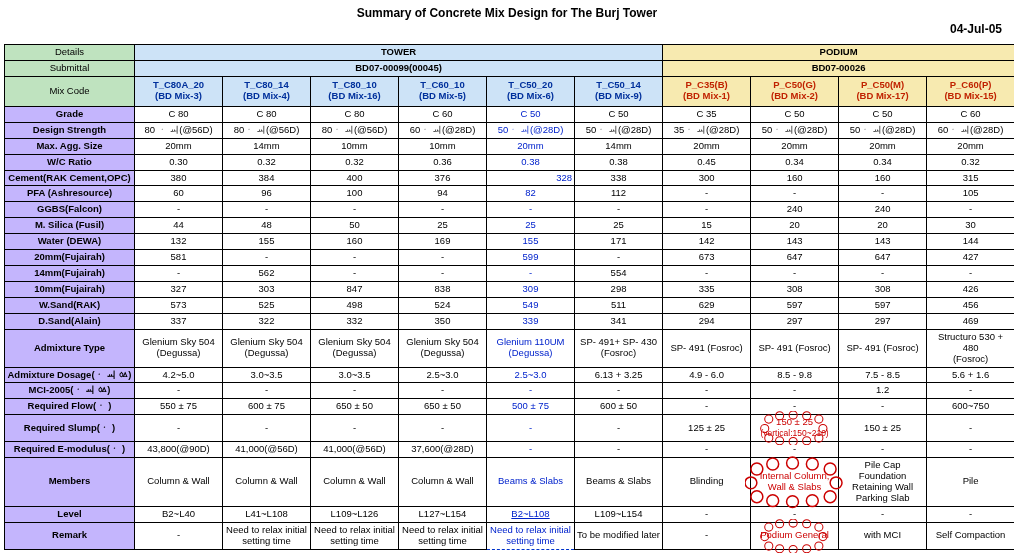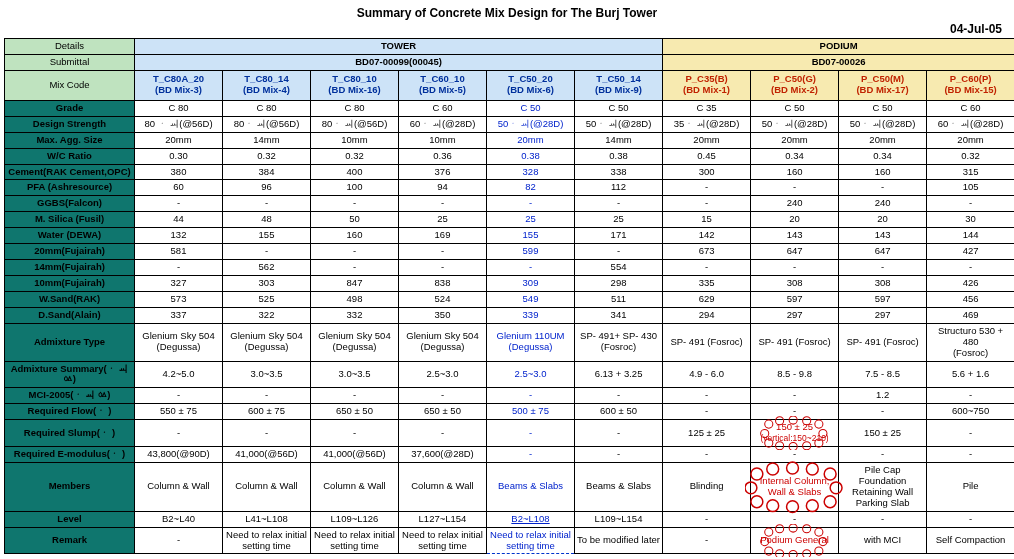--- a/index.html
+++ b/index.html
@@ -14,42 +14,42 @@
   .title {
     text-align: center;
     font-weight: bold;
     font-size: 12px;
     margin: 2px 0 2px;
   }
   .date {
     text-align: right;
     font-weight: bold;
     font-size: 12px;
-    margin-bottom: 2px;
+    margin-bottom: 8px;
     padding-right: 8px;
   }
   table {
     border-collapse: collapse;
     width: 100%;
     table-layout: fixed;
   }
   th, td {
     border: 1px solid #000;
     text-align: center;
     vertical-align: middle;
     padding: 2px 2px;
     font-size: 9.5px;
     line-height: 1.15;
   }
   .hdr-green { background: #bfe3bf; font-weight: normal; }
   .hdr-blue  { background: #cde3f7; font-weight: bold; }
   .hdr-yellow{ background: #f7eab0; font-weight: bold; }
   .mix-blue  { background: #cde3f7; font-weight: bold; color:#00309c; }
   .mix-yellow{ background: #f7eab0; font-weight: bold; color:#c02200; }
-  .rowlabel  { background: #0f766e; font-weight: bold; }
+  .rowlabel  { background: #c4b5fd; font-weight: bold; }
   .blue-dash { color:#0022cc; }
   .cloud-wrap { position: relative; }
   .cloud {
     position: absolute;
     top: -4px; left: -6px; right: -6px; bottom: -4px;
     pointer-events: none;
   }
   .cloud svg { width:100%; height:100%; }
   .red { color:#c00; font-size:8.5px; }
   col.label { width: 130px; }
@@ -182,21 +182,21 @@
         <td>0.34</td>
         <td>0.34</td>
         <td>0.32</td>
       </tr>
       <tr>
         <td class="rowlabel">Cement(RAK Cement,OPC)</td>
         <td>380</td>
         <td>384</td>
         <td>400</td>
         <td>376</td>
-        <td class="blue-dash" style="border-left: 1.5px dashed rgb(0, 51, 204); border-right: 1.5px dashed rgb(0, 51, 204);">328</td>
+        <td class="blue-dash" style="border-left: 1.5px dashed rgb(0, 51, 204); border-right: 1.5px dashed rgb(0, 51, 204); text-align: right;">328</td>
         <td>338</td>
         <td>300</td>
         <td>160</td>
         <td>160</td>
         <td>315</td>
       </tr>
       <tr>
         <td class="rowlabel">PFA (Ashresource)</td>
         <td>60</td>
         <td>96</td>
@@ -320,21 +320,21 @@
         <td>Glenium Sky 504<br>(Degussa)</td>
         <td>Glenium Sky 504<br>(Degussa)</td>
         <td class="blue-dash" style="border-left: 1.5px dashed rgb(0, 51, 204); border-right: 1.5px dashed rgb(0, 51, 204); margin-left: 8px;">Glenium 110UM<br>(Degussa)</td>
         <td>SP- 491+ SP- 430<br>(Fosroc)</td>
         <td>SP- 491 (Fosroc)</td>
         <td>SP- 491 (Fosroc)</td>
         <td>SP- 491 (Fosroc)</td>
         <td>Structuro 530 + 480<br>(Fosroc)</td>
       </tr>
       <tr>
-        <td class="rowlabel">Admixture Summary(ㆍ ㆉ  ㆃ)</td>
+        <td class="rowlabel">Admixture Dosage(ㆍ ㆉ  ㆃ)</td>
         <td>4.2~5.0</td>
         <td>3.0~3.5</td>
         <td>3.0~3.5</td>
         <td>2.5~3.0</td>
         <td class="blue-dash" style="border-left: 1.5px dashed rgb(0, 51, 204); border-right: 1.5px dashed rgb(0, 51, 204);">2.5~3.0</td>
         <td>6.13 + 3.25</td>
         <td>4.9 - 6.0</td>
         <td>8.5 - 9.8</td>
         <td>7.5 - 8.5</td>
         <td>5.6 + 1.6</td>

